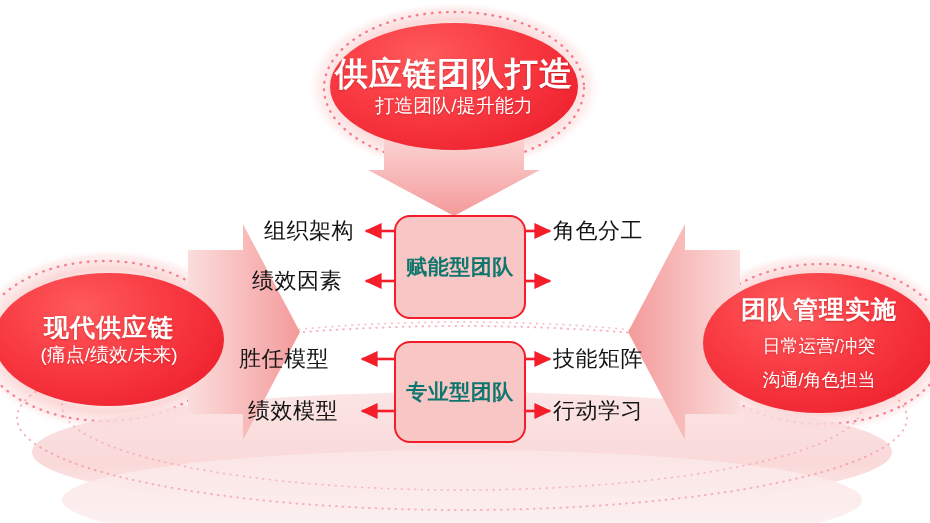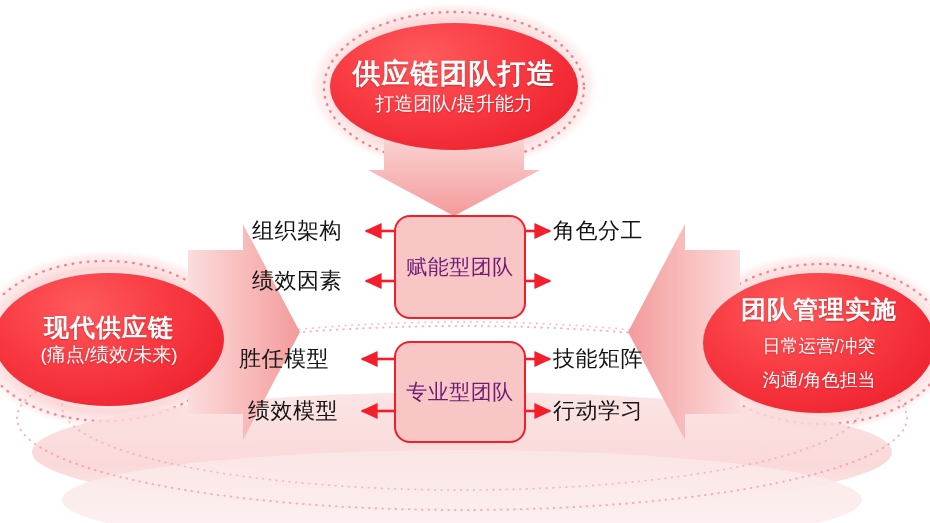--- a/index.html
+++ b/index.html
@@ -13,48 +13,48 @@
   .bubble{position:absolute;display:flex;flex-direction:column;
           align-items:center;justify-content:center;text-align:center;
           color:#ffffff;border-radius:50%;z-index:6;}
   .bubble .title{font-weight:bold;letter-spacing:1px;line-height:1.05;
                  text-shadow:0 1px 2px rgba(140,0,0,.35);white-space:nowrap;}
   .bubble .sub{line-height:1.12;white-space:nowrap;
                text-shadow:0 1px 2px rgba(140,0,0,.30);}
 
   #bub-top{left:330px;top:23px;width:248px;height:127px;
      background:radial-gradient(ellipse at 38% 26%,#fd5a5c 0%,#f93b43 42%,#ef2531 78%,#e51d2a 100%);}
-  #bub-top .title{font-size:28px;}
+  #bub-top .title{font-size:33px;}
   #bub-top .sub{font-size:19px;margin-top:4px;}
 
   #bub-left{left:-6px;top:273px;width:230px;height:133px;
      background:radial-gradient(ellipse at 38% 26%,#fd5a5c 0%,#f93b43 42%,#ef2531 78%,#e51d2a 100%);}
   #bub-left .title{font-size:25px;}
   #bub-left .sub{font-size:19px;margin-top:4px;}
 
   #bub-right{left:703px;top:273px;width:232px;height:140px;
      background:radial-gradient(ellipse at 38% 26%,#fd5a5c 0%,#f93b43 42%,#ef2531 78%,#e51d2a 100%);}
   #bub-right .title{font-size:25px;}
   #bub-right .sub{font-size:18px;margin-top:14px;}
 
   
   .cbox{position:absolute;border:2.5px solid #f41d2a;border-radius:16px;
         background:#f9c6c6;display:flex;align-items:center;justify-content:center;
         z-index:8;}
-  .cbox span{font-size:21px;font-weight:normal;color:#701a75;white-space:nowrap;
+  .cbox span{font-size:21px;font-weight:bold;color:#0f766e;white-space:nowrap;
              letter-spacing:.5px;}
   #box-top{left:394px;top:215px;width:128px;height:100px;}
   #box-bottom{left:394px;top:341px;width:128px;height:98px;}
 
   
   .leaf{position:absolute;font-size:22px;color:#141414;white-space:nowrap;z-index:9;
         letter-spacing:.5px;}
   .leaf.r{text-align:left;}
   .leaf.l{text-align:right;}
-  #lf-tl1{left:252px;top:216px;}
+  #lf-tl1{left:264px;top:216px;}
   #lf-tl2{left:252px;top:266px;}
   #lf-tr1{left:553px;top:216px;}
   #lf-tr2{left:553px;top:266px;}
   #lf-bl1{left:239px;top:344px;}
   #lf-bl2{left:248px;top:396px;}
   #lf-br1{left:553px;top:344px;}
   #lf-br2{left:553px;top:396px;}
 </style>
 </head>
 <body>

